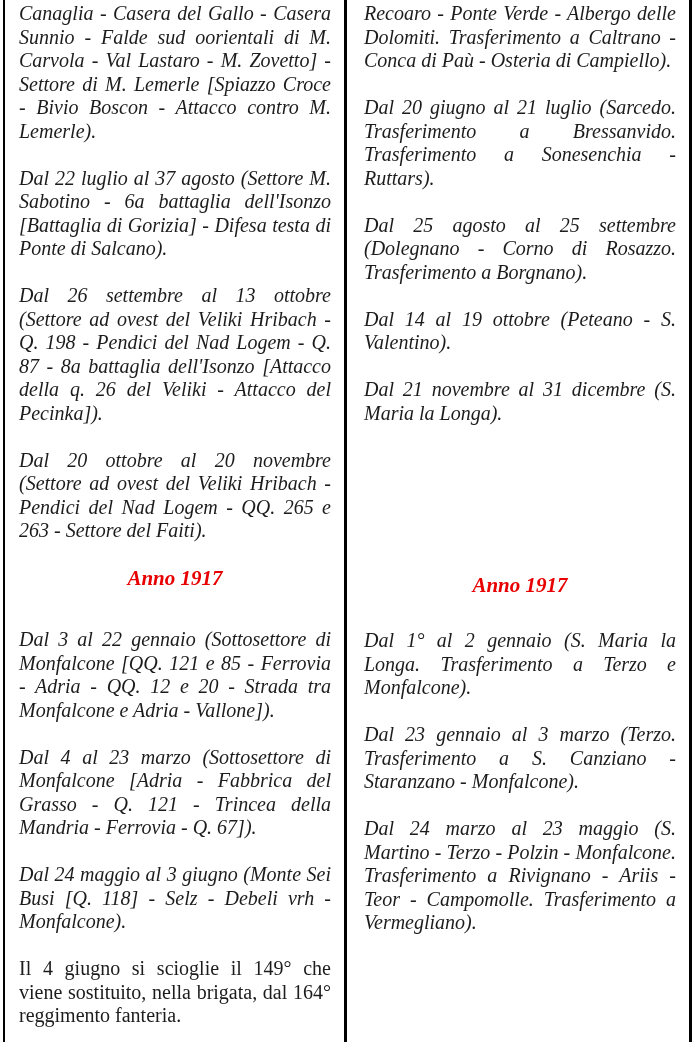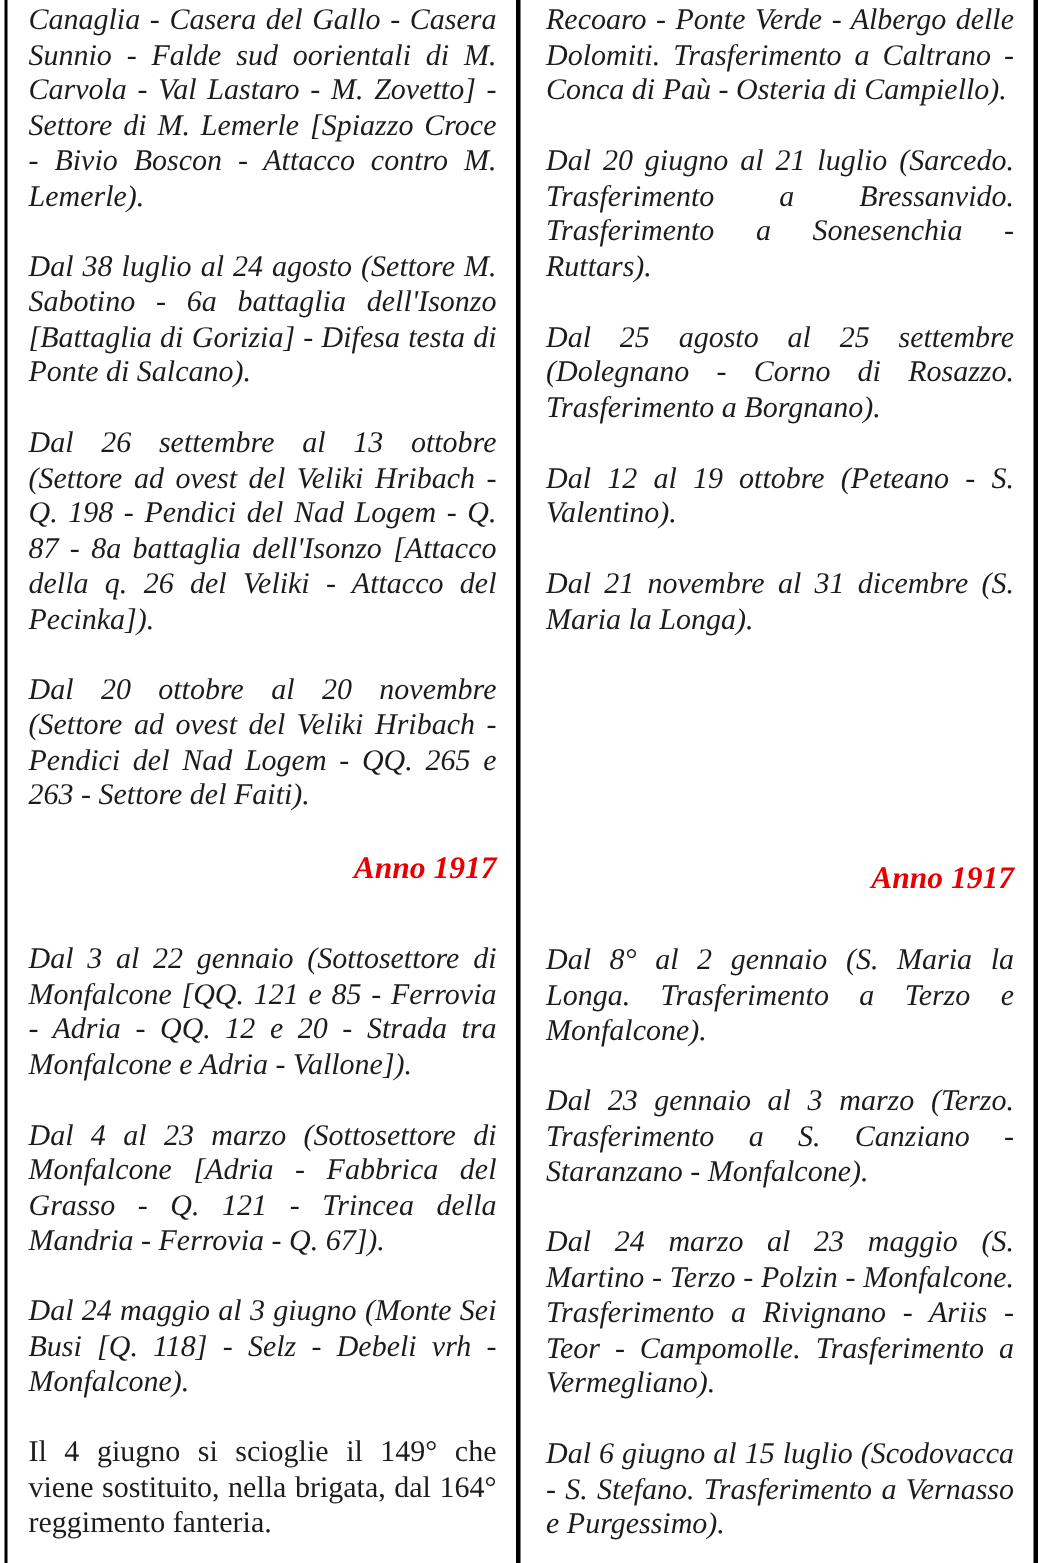--- a/index.html
+++ b/index.html
@@ -42,54 +42,53 @@
     text-align: justify;
   }
   .para.roman {
     font-style: normal;
   }
   .anno {
     font-size: 21px;
     line-height: 24px;
     font-weight: bold;
     font-style: italic;
-    text-align: right;
+    text-align: center;
     color: #e80000;
   }
   .col-left  .anno { margin: 23px 0 38px 0; }
   .col-right .anno { margin: 148px 0 32px 0; }
 </style>
 </head>
 <body>
 
 <div class="page">
 
   <div class="vrule vrule-left"></div>
   <div class="vrule vrule-mid"></div>
   <div class="vrule vrule-right"></div>
 
   <div class="col col-left">
     <p class="para">Canaglia - Casera del Gallo - Casera Sunnio - Falde sud oorientali di M. Carvola - Val Lastaro - M. Zovetto] - Settore di M. Lemerle [Spiazzo Croce - Bivio Boscon - Attacco contro M. Lemerle).</p>
-    <p class="para">Dal 38 luglio al 24 agosto (Settore M. Sabotino - 6a battaglia dell'Isonzo [Battaglia di Gorizia] - Difesa testa di Ponte di Salcano).</p>
+    <p class="para">Dal 22 luglio al 37 agosto (Settore M. Sabotino - 6a battaglia dell'Isonzo [Battaglia di Gorizia] - Difesa testa di Ponte di Salcano).</p>
     <p class="para">Dal 26 settembre al 13 ottobre (Settore ad ovest del Veliki Hribach - Q. 198 - Pendici del Nad Logem - Q. 87 - 8a battaglia dell'Isonzo [Attacco della q. 26 del Veliki - Attacco del Pecinka]).</p>
     <p class="para">Dal 20 ottobre al 20 novembre (Settore ad ovest del Veliki Hribach - Pendici del Nad Logem - QQ. 265 e 263 - Settore del Faiti).</p>
     <h2 class="anno">Anno 1917</h2>
     <p class="para">Dal 3 al 22 gennaio (Sottosettore di Monfalcone [QQ. 121 e 85 - Ferrovia - Adria - QQ. 12 e 20 - Strada tra Monfalcone e Adria - Vallone]).</p>
     <p class="para">Dal 4 al 23 marzo (Sottosettore di Monfalcone [Adria - Fabbrica del Grasso - Q. 121 - Trincea della Mandria - Ferrovia - Q. 67]).</p>
     <p class="para">Dal 24 maggio al 3 giugno (Monte Sei Busi [Q. 118] - Selz - Debeli vrh - Monfalcone).</p>
     <p class="para roman">Il 4 giugno si scioglie il 149° che viene sostituito, nella brigata, dal 164° reggimento fanteria.</p>
   </div>
 
   <div class="col col-right">
     <p class="para">Recoaro - Ponte Verde - Albergo delle Dolomiti. Trasferimento a Caltrano - Conca di Paù - Osteria di Campiello).</p>
     <p class="para">Dal 20 giugno al 21 luglio (Sarcedo. Trasferimento a Bressanvido. Trasferimento a Sonesenchia - Ruttars).</p>
     <p class="para">Dal 25 agosto al 25 settembre (Dolegnano - Corno di Rosazzo. Trasferimento a Borgnano).</p>
-    <p class="para">Dal 12 al 19 ottobre (Peteano - S. Valentino).</p>
+    <p class="para">Dal 14 al 19 ottobre (Peteano - S. Valentino).</p>
     <p class="para">Dal 21 novembre al 31 dicembre (S. Maria la Longa).</p>
     <h2 class="anno">Anno 1917</h2>
-    <p class="para">Dal 8° al 2 gennaio (S. Maria la Longa. Trasferimento a Terzo e Monfalcone).</p>
+    <p class="para">Dal 1° al 2 gennaio (S. Maria la Longa. Trasferimento a Terzo e Monfalcone).</p>
     <p class="para">Dal 23 gennaio al 3 marzo (Terzo. Trasferimento a S. Canziano - Staranzano - Monfalcone).</p>
     <p class="para">Dal 24 marzo al 23 maggio (S. Martino - Terzo - Polzin - Monfalcone. Trasferimento a Rivignano - Ariis - Teor - Campomolle. Trasferimento a Vermegliano).</p>
-    <p class="para">Dal 6 giugno al 15 luglio (Scodovacca - S. Stefano. Trasferimento a Vernasso e Purgessimo).</p>
 
   </div>
 
 </div>
 
 </body></html>

